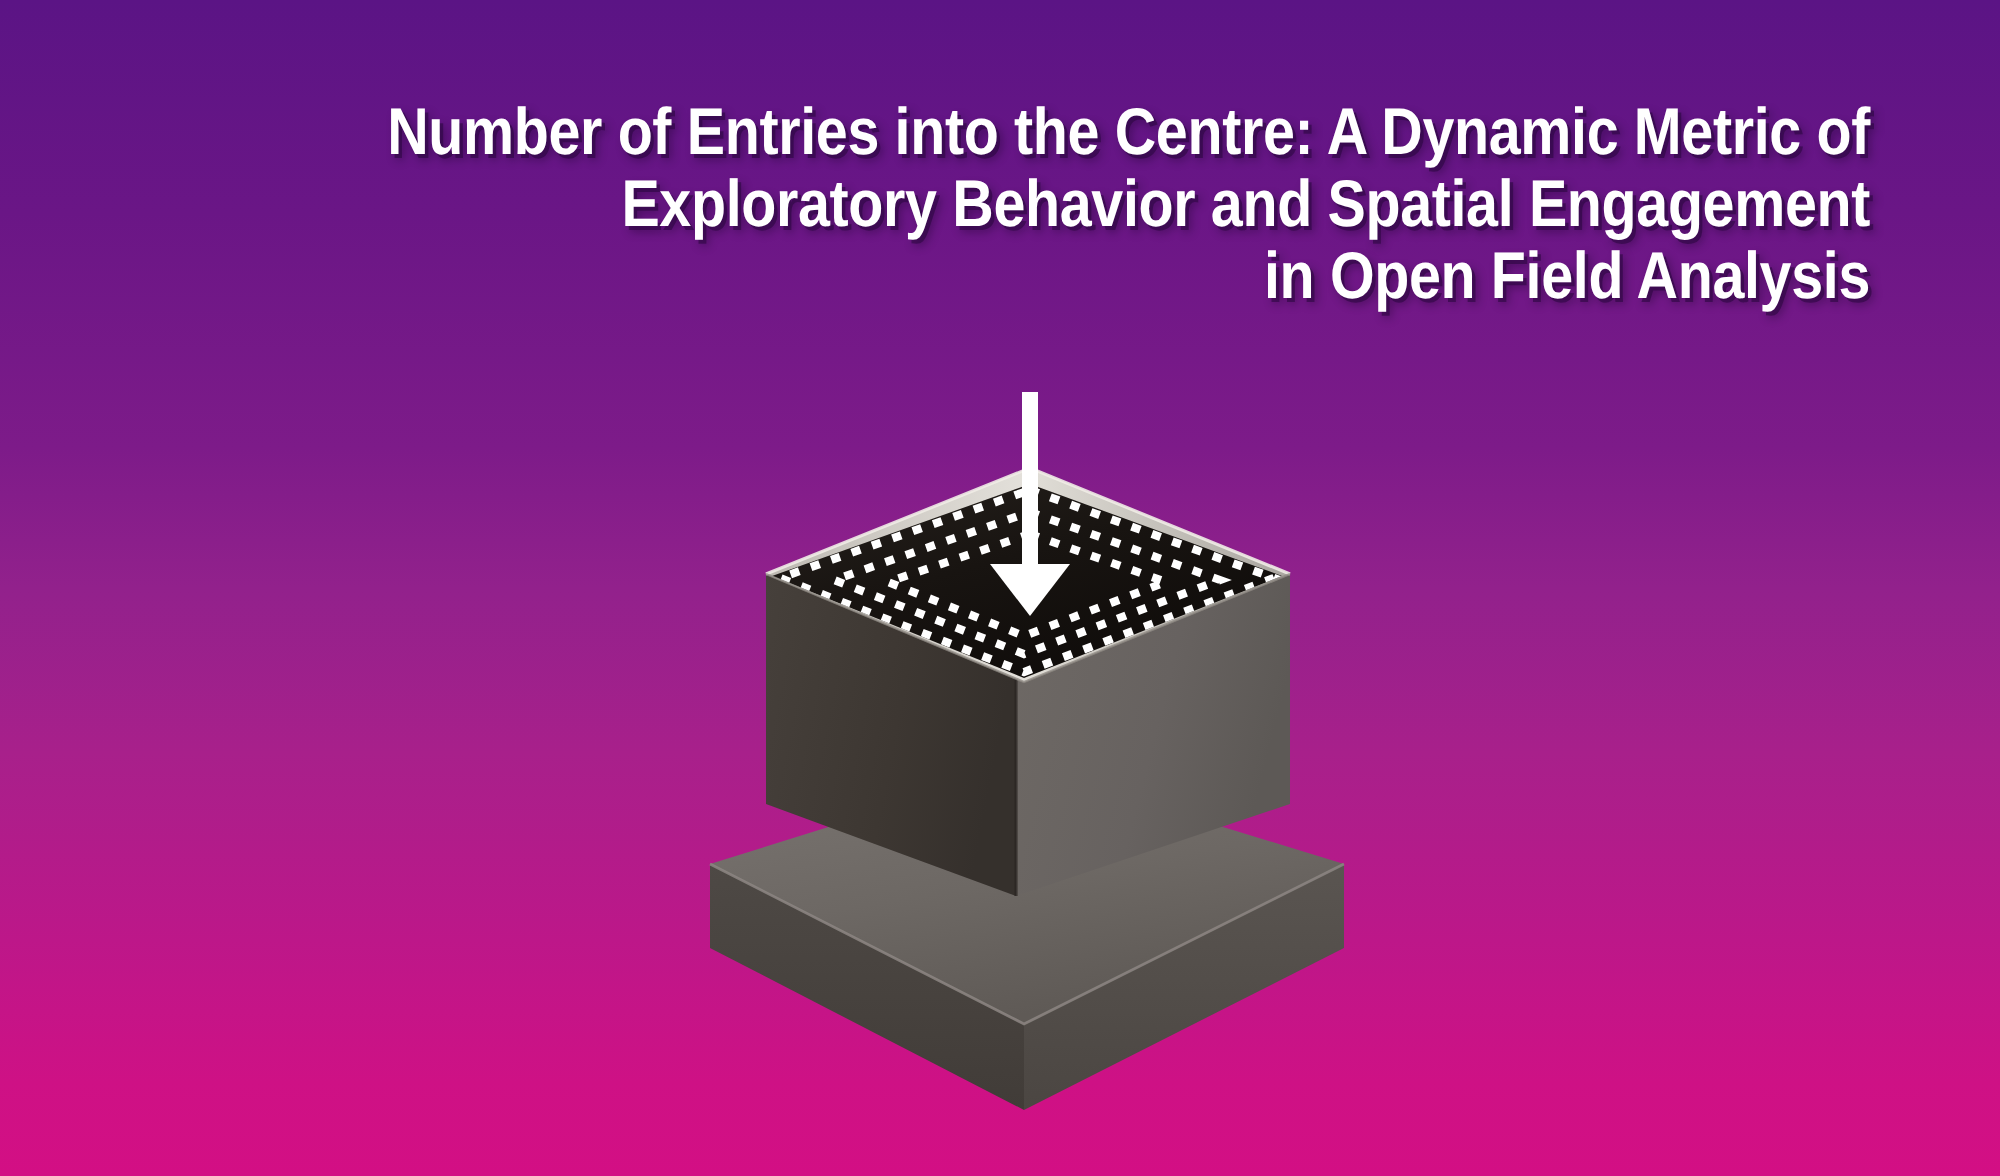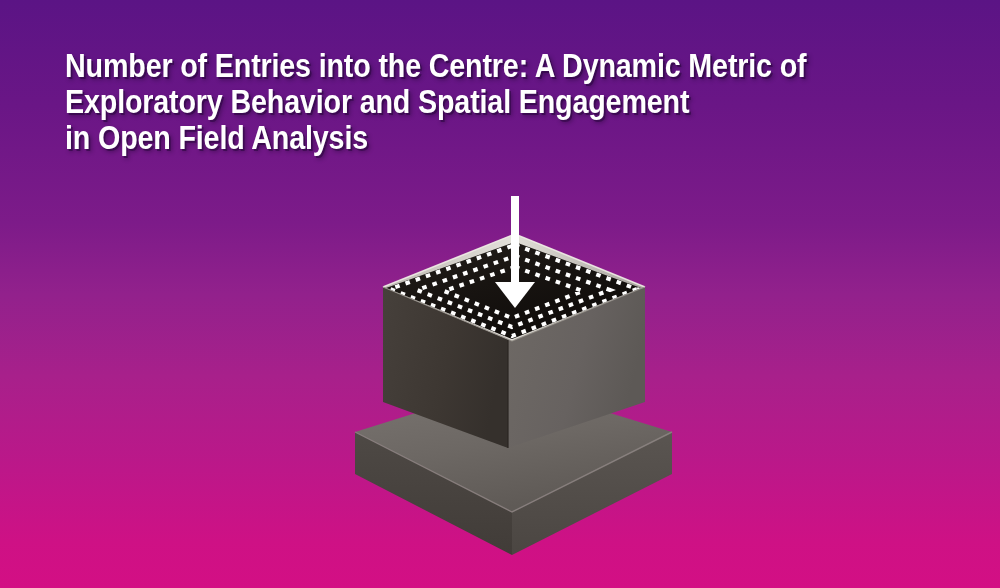--- a/index.html
+++ b/index.html
@@ -23,21 +23,21 @@
         #d30f84 100%);
     font-family: "Liberation Sans", sans-serif;
   }
 
   
   #title-block {
     position: absolute;
     top: 48px;
     left: 0;
     width: 1000px;
-    text-align: left;
+    text-align: right;
     z-index: 5;
   }
   .title-line {
     display: block;
     color: #ffffff;
     font-family: "Liberation Sans", sans-serif;
     font-weight: bold;
     font-size: 33px;
     line-height: 36px;
     letter-spacing: -0.2px;

